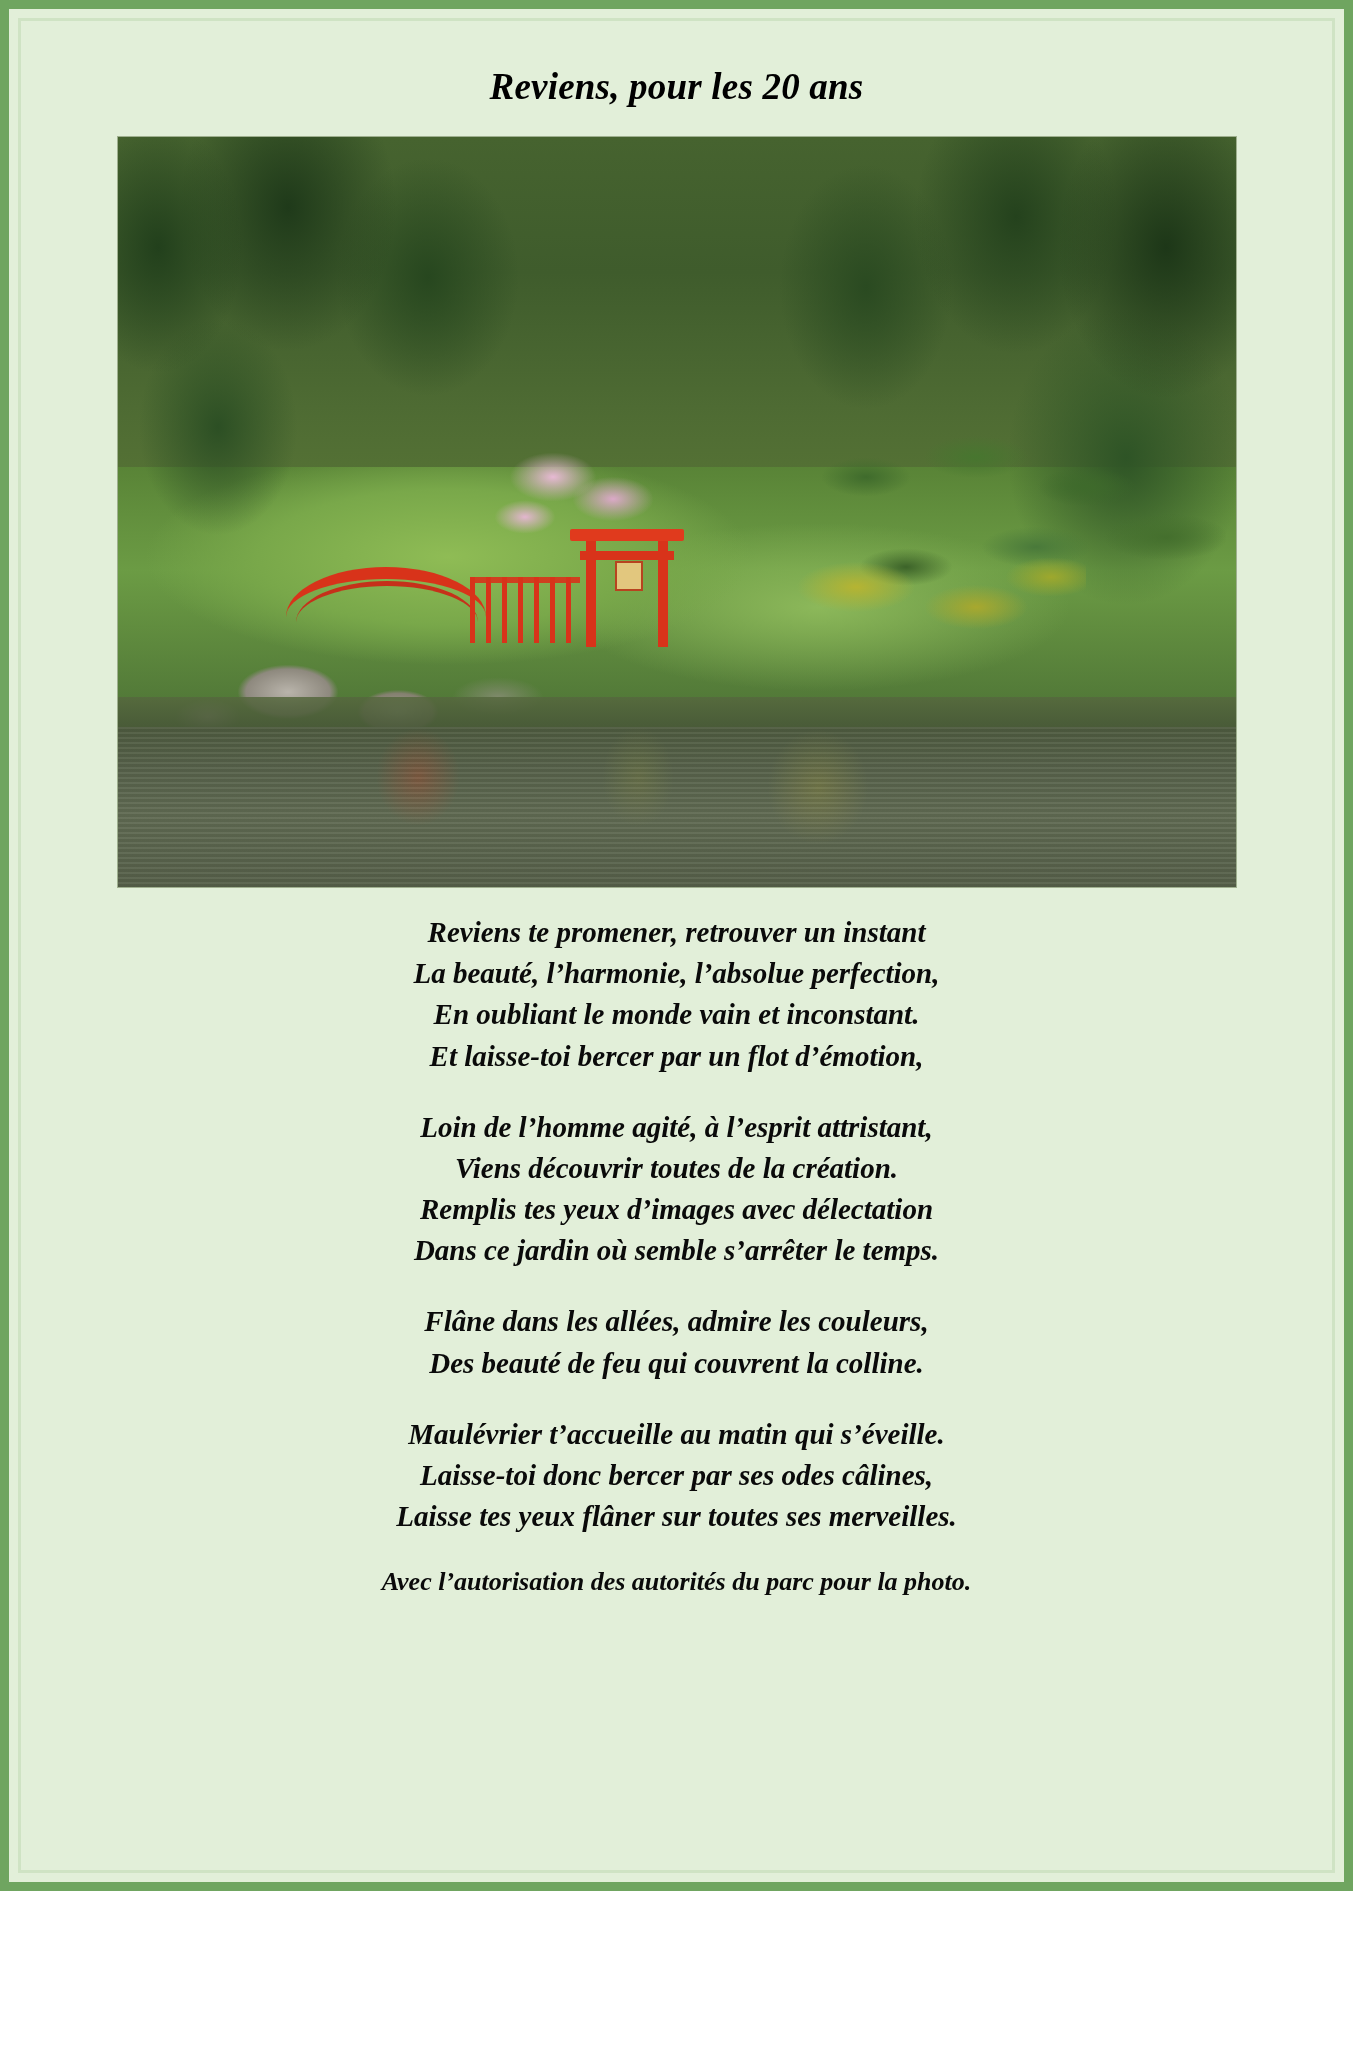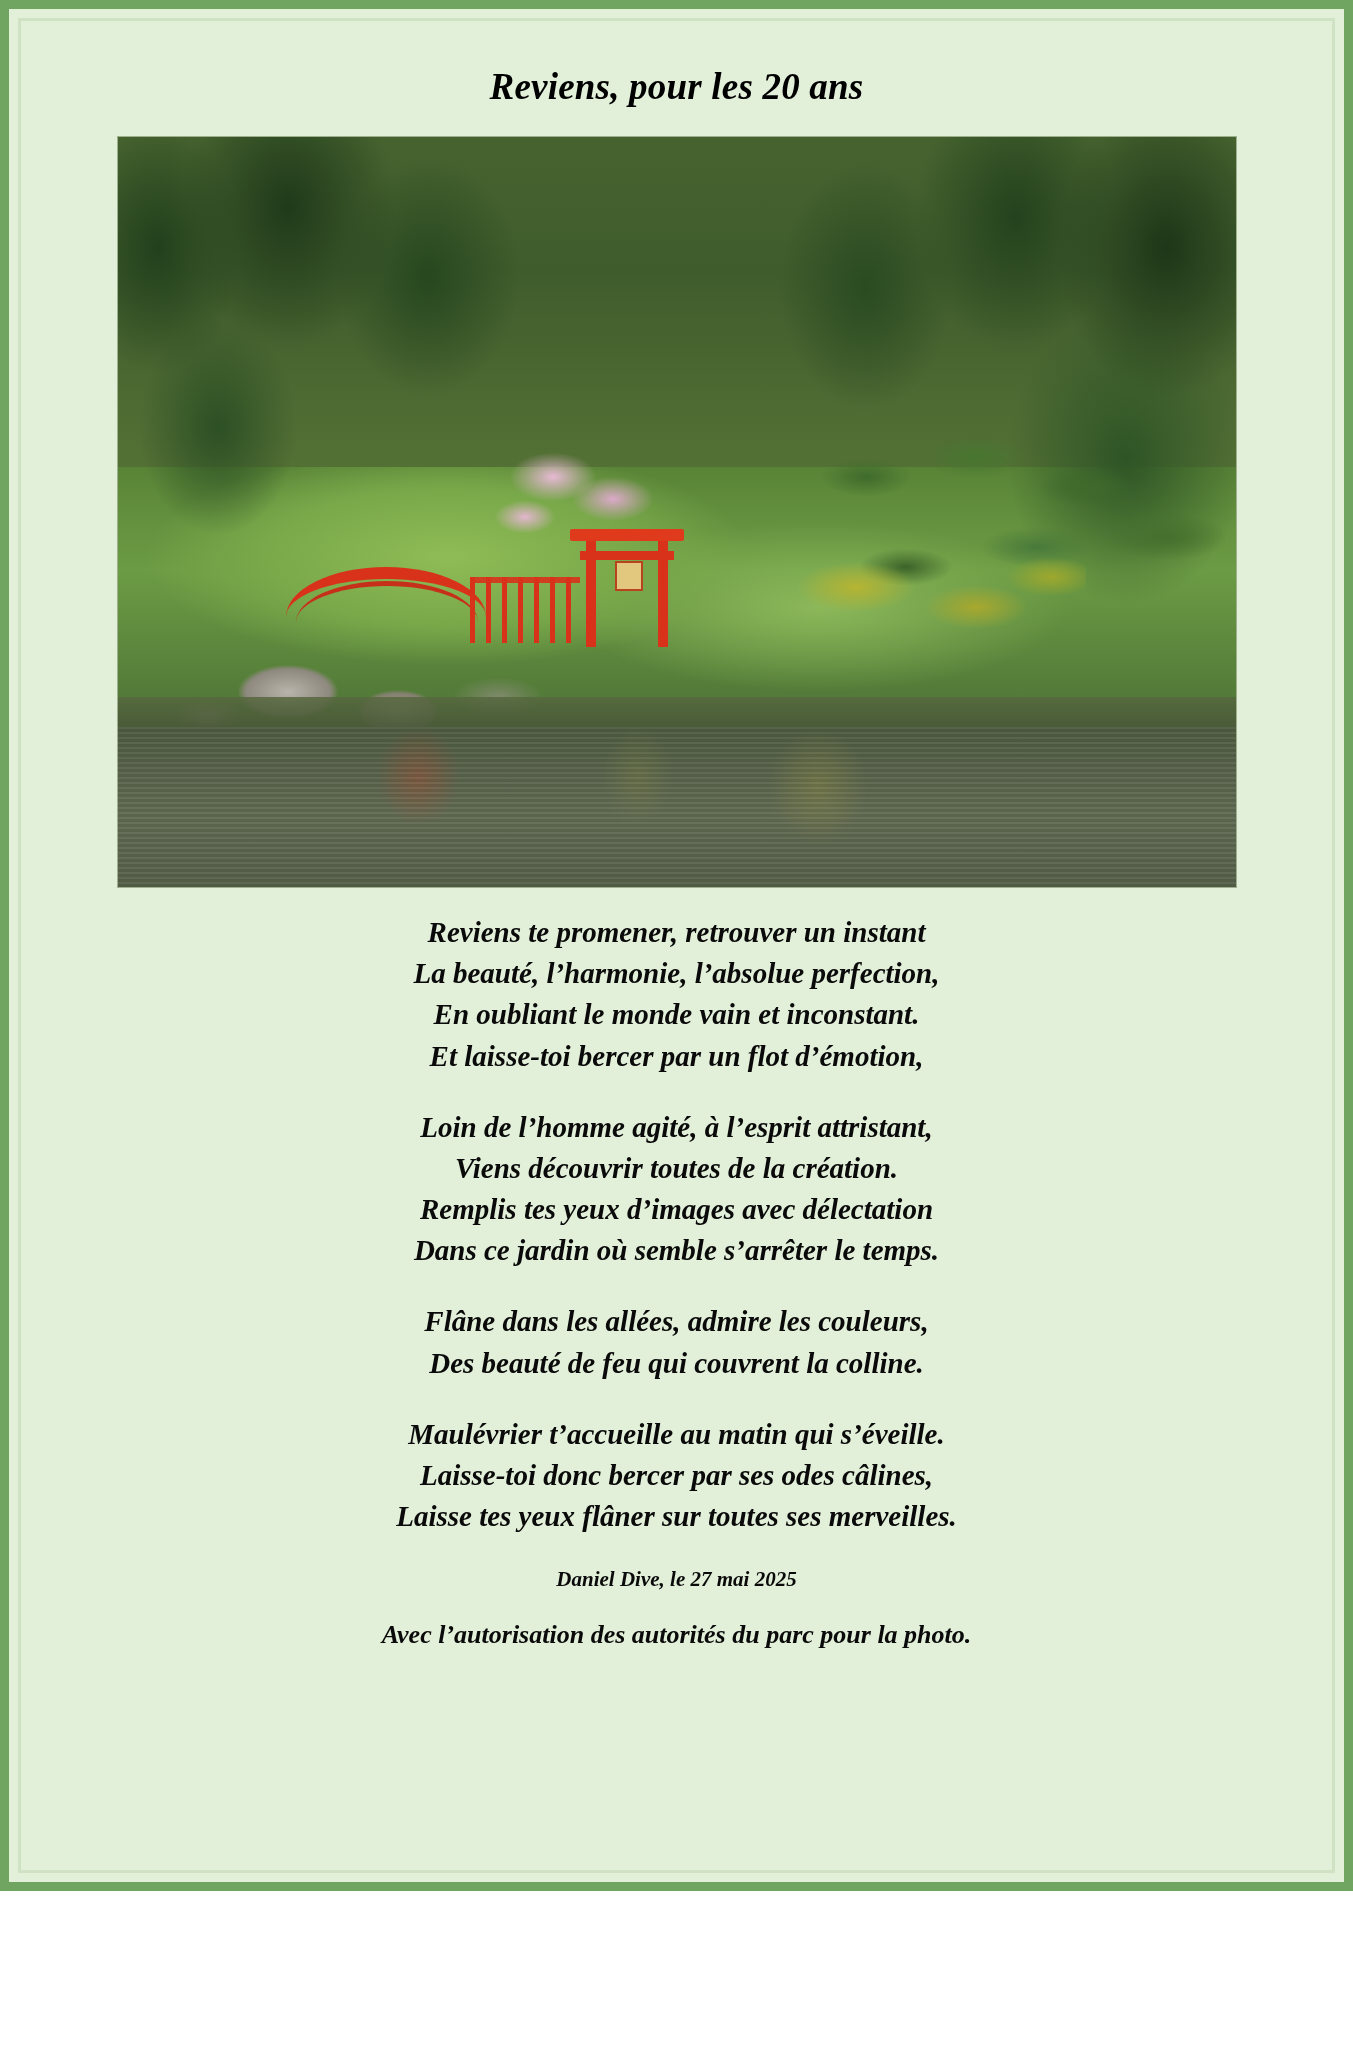--- a/index.html
+++ b/index.html
@@ -245,15 +245,14 @@
       <div class="line">Flâne dans les allées, admire les couleurs,</div>
       <div class="line">Des beauté de feu qui couvrent la colline.</div>
     </div>
     <div class="stanza">
       <div class="line">Maulévrier t’accueille au matin qui s’éveille.</div>
       <div class="line">Laisse-toi donc bercer par ses odes câlines,</div>
       <div class="line">Laisse tes yeux flâner sur toutes ses merveilles.</div>
     </div>
   </div>
 
-  <div class="signature">Daniel Dive, le 27 mai 2025</div>
   <div class="credit">Avec l’autorisation des autorités du parc pour la photo.</div>
 </div>
 
 </body></html>

